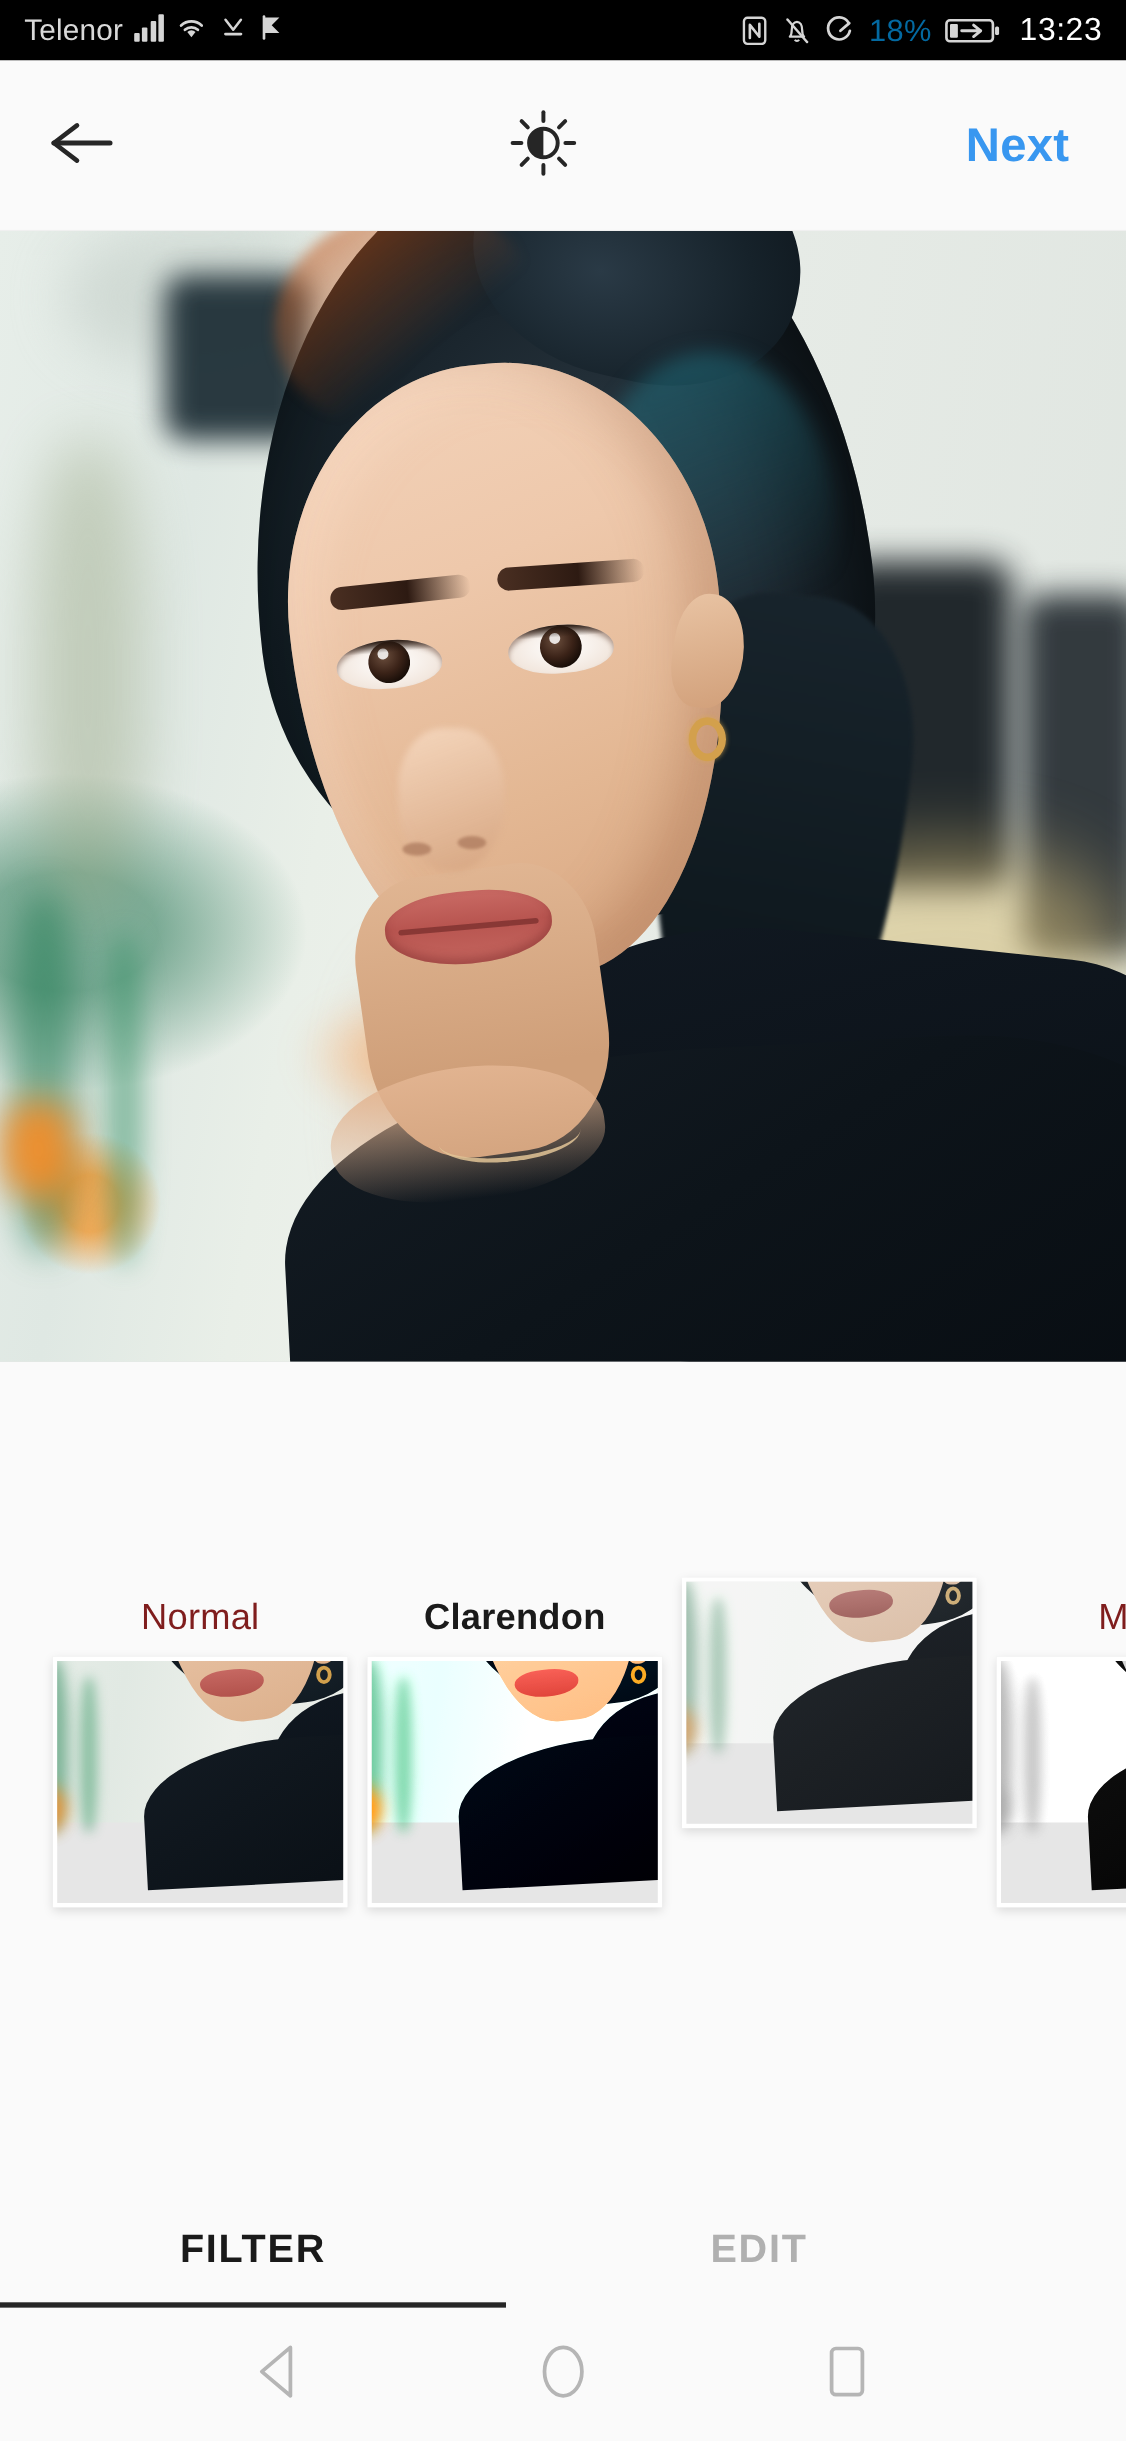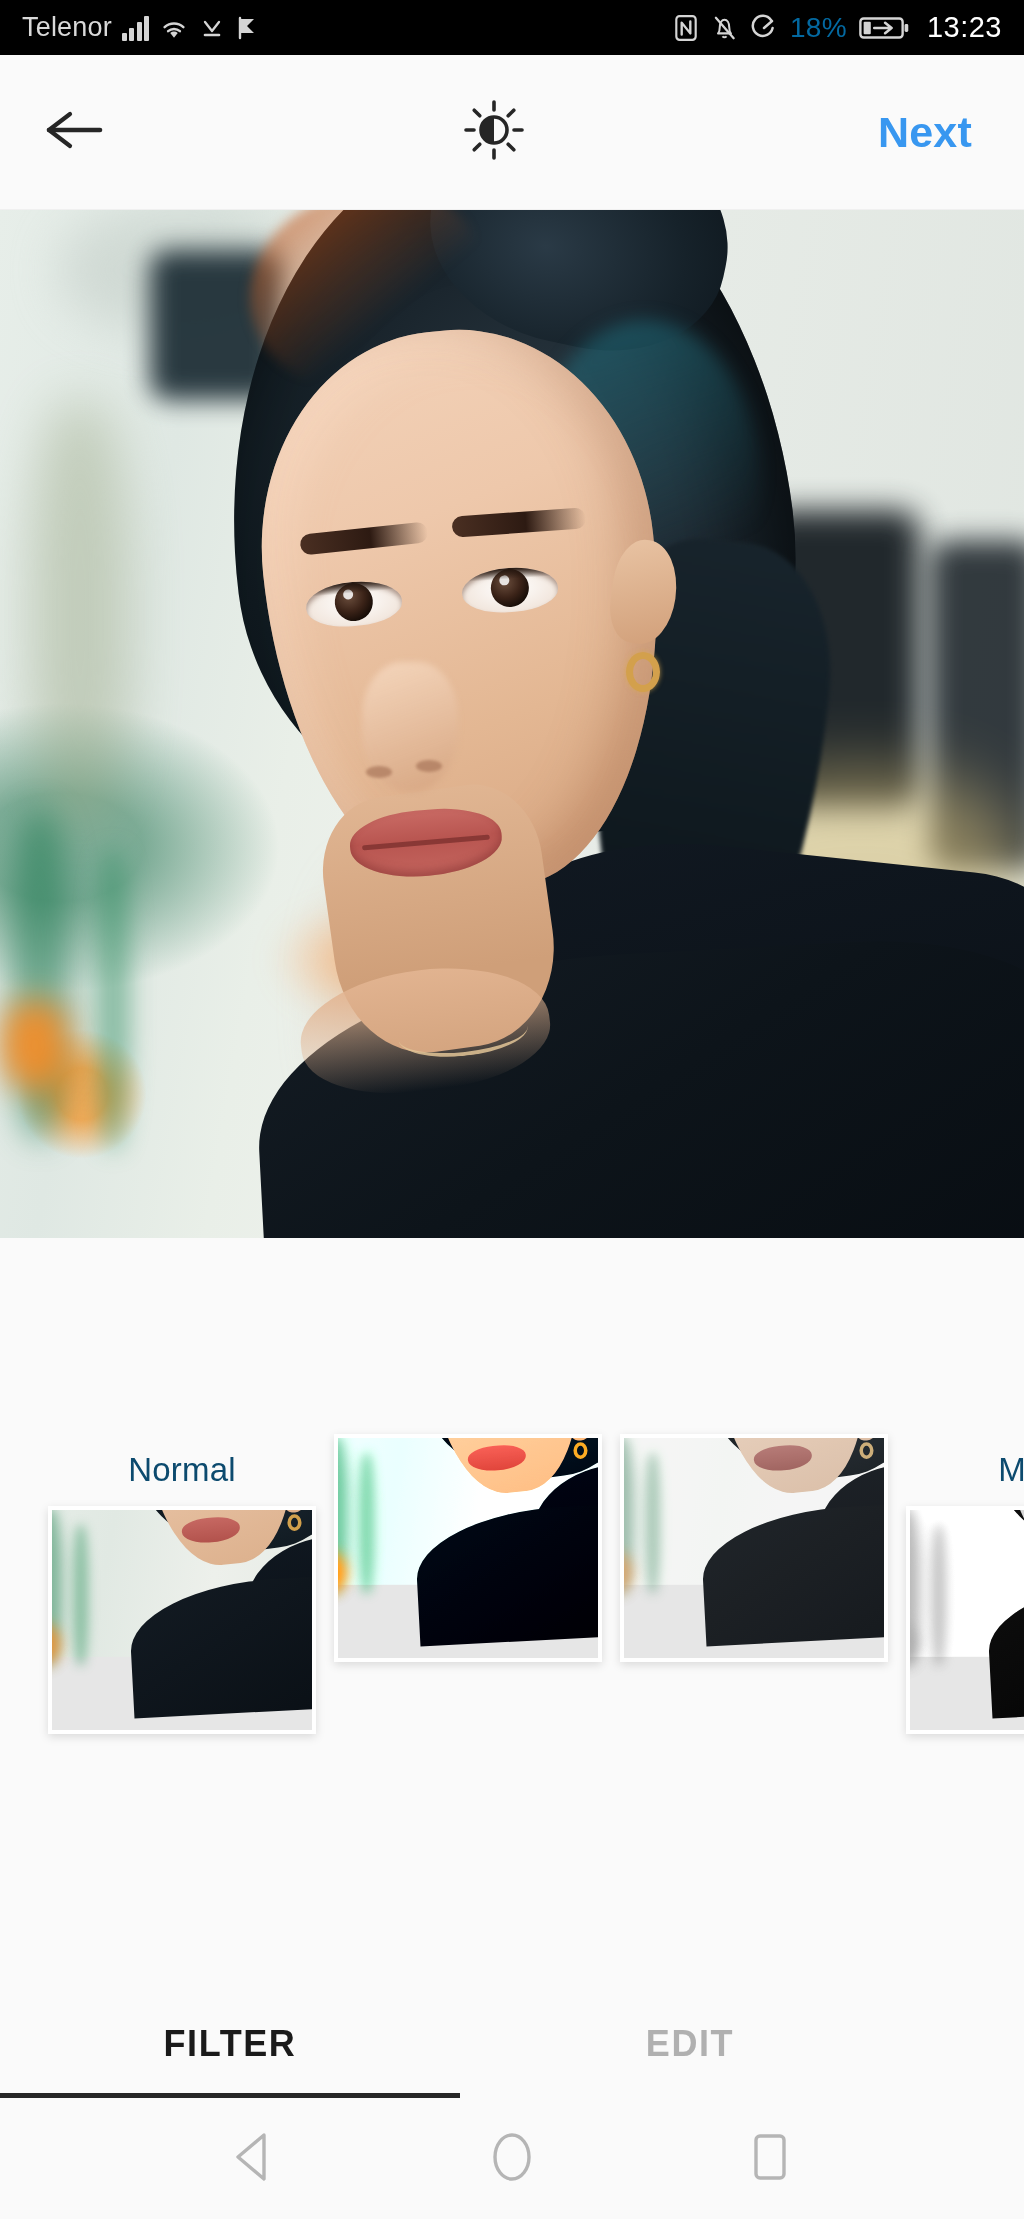--- a/index.html
+++ b/index.html
@@ -11,21 +11,21 @@
   }
   .phone { position:relative; width:1024px; height:2219px; background:#fafafa; }
 
   
   .statusbar {
     position:absolute; top:0; left:0; width:1024px; height:55px;
     background:#000; color:#d8d8d8;
     display:flex; align-items:center;
     padding:0 22px;
   }
-  .sb-left { display:flex; align-items:center; gap:10px; }
+  .sb-left { display:flex; gap:10px; }
   .sb-carrier { font-size:27px; letter-spacing:.2px; color:#d9d9d9; }
   .sb-right { margin-left:auto; display:flex; align-items:center; gap:12px; }
   .sb-text { font-size:28px; color:#0369a1; letter-spacing:.3px; }
   .sb-time { font-size:29px; color:#fff; letter-spacing:.5px; margin-left:6px; }
   .ico { display:inline-block; line-height:0; }
 
   
   .bars { display:flex; align-items:flex-end; gap:2.5px; height:26px; }
   .bars i { display:block; width:5px; background:#d5d5d5; border-radius:1px; }
   .bars i:nth-child(1){height:8px;} .bars i:nth-child(2){height:13px;}
@@ -205,21 +205,21 @@
   }
 
   
   .carousel-area {
     position:absolute; top:1238px; left:0; width:1024px; height:752px;
     background:#fafafa; overflow:hidden;
   }
   .carousel { position:absolute; top:196px; left:0; display:flex; gap:18px; padding-left:48px; }
   .filter-cell { width:268px; flex:0 0 268px; }
   .filter-name {
-    height:72px; text-align:center; font-size:33px; color:#0c4a6e;
+    height:72px; text-align:center; font-size:33px; color:#7f1d1d;
     display:flex; align-items:center; justify-content:center; letter-spacing:.2px;
   }
   .filter-cell.selected .filter-name { color:#1a1a1a; font-weight:700; }
   .thumb {
     position:relative; width:268px; height:228px; overflow:hidden;
     background:#e6e6e6; border:4px solid #fff;
     box-shadow:0 3px 9px rgba(0,0,0,.13);
   }
   .thumb .mini { position:absolute; left:-52px; top:-248px; width:420px; height:420px; transform:scale(.88); transform-origin:50% 50%; }
   .mini-inner { position:absolute; inset:0; }
@@ -445,20 +445,21 @@
     <div class="mini-face"></div>
     <div class="mini-ear"></div>
     <div class="mini-earring"></div>
 
     <div class="mini-lips"></div>
   </div>
             </div>
           </div>
         </div>
         <div class="filter-cell selected">
+          <div class="filter-name">Clarendon</div>
           <div class="thumb">
             <div class="mini f-clarendon">
   <div class="mini-inner">
     <div class="mini-bg"></div>
 
     <div class="mini-green"></div>
     <div class="mini-green2"></div>
     <div class="mini-orange"></div>
     <div class="mini-hair"></div>
     <div class="mini-shirt2"></div>

